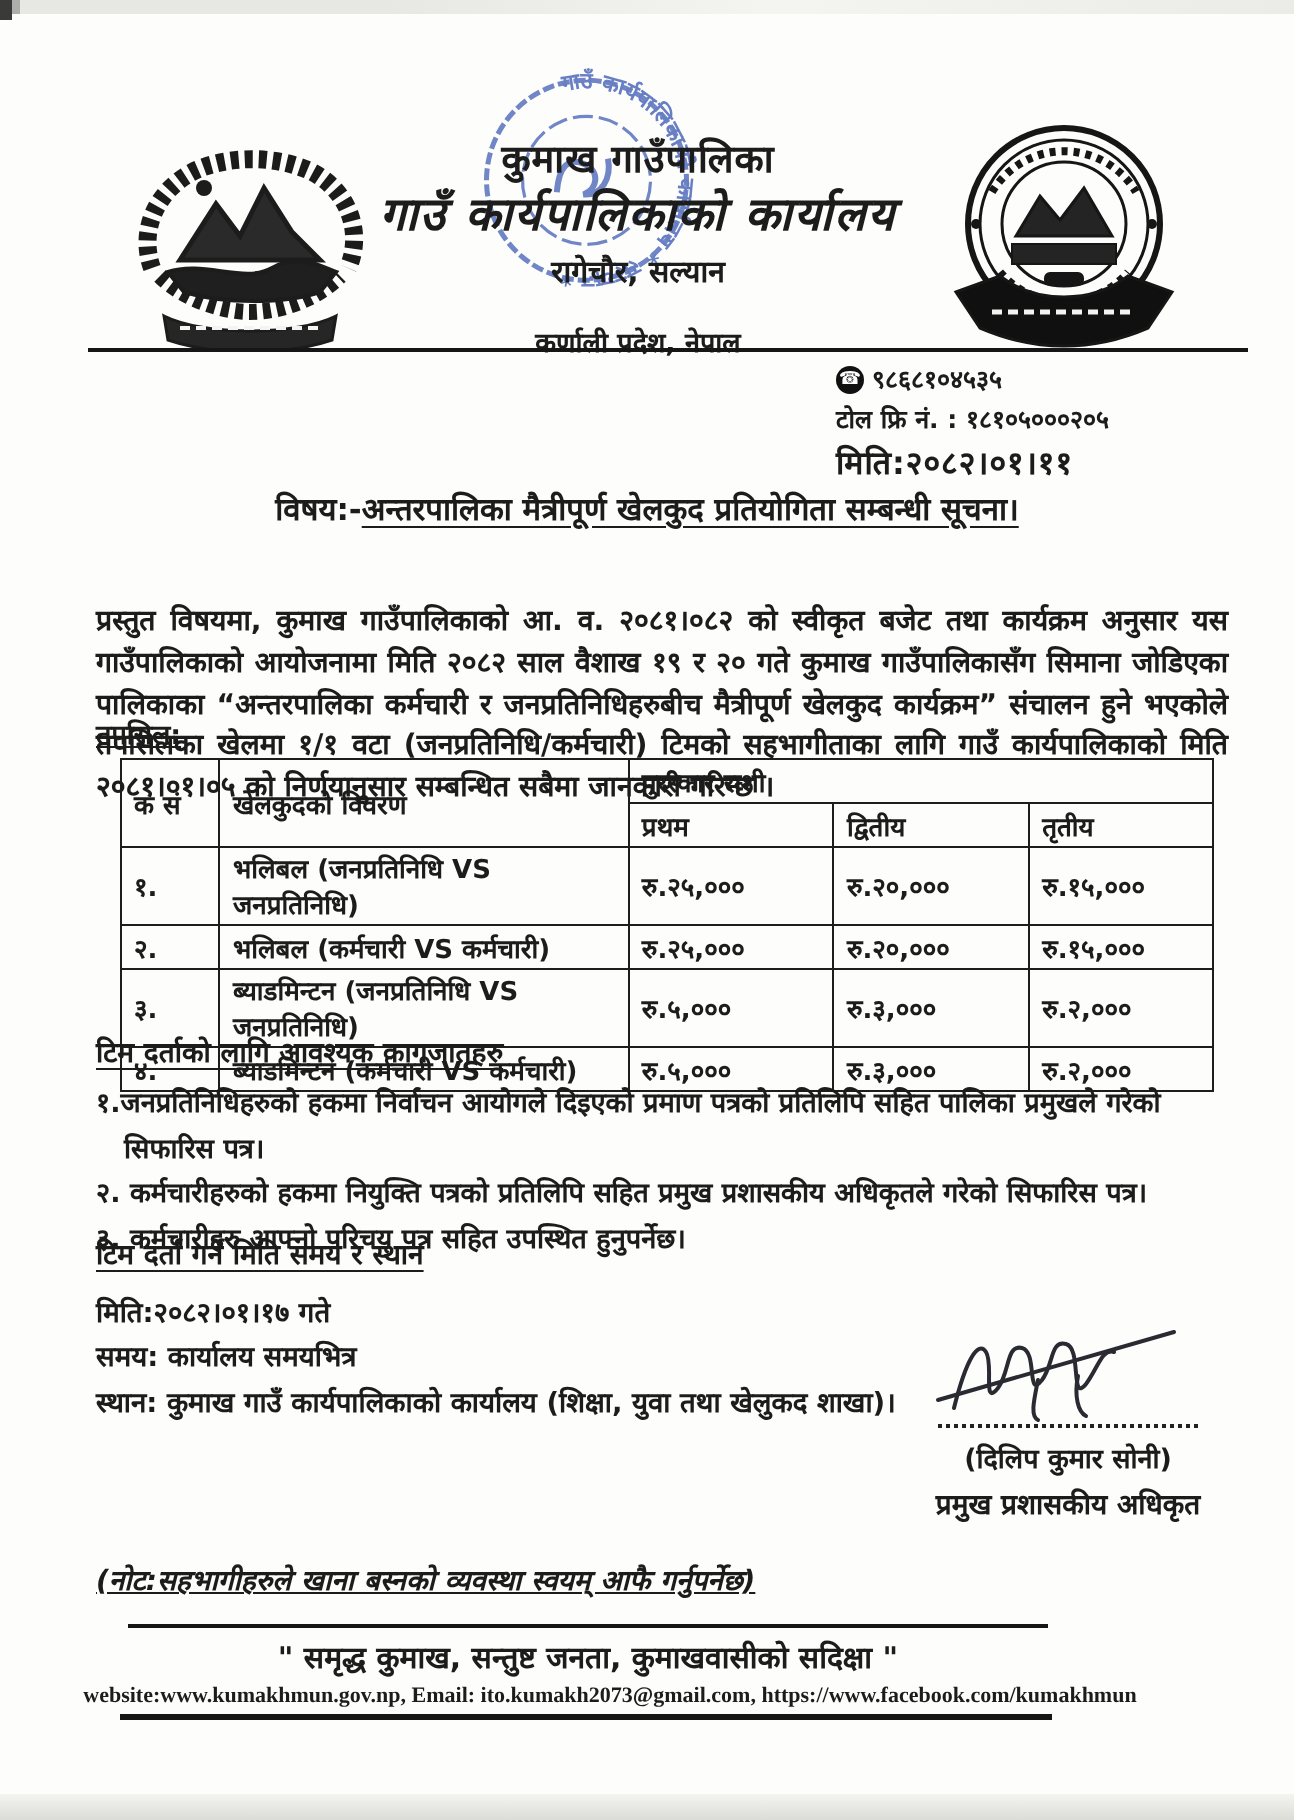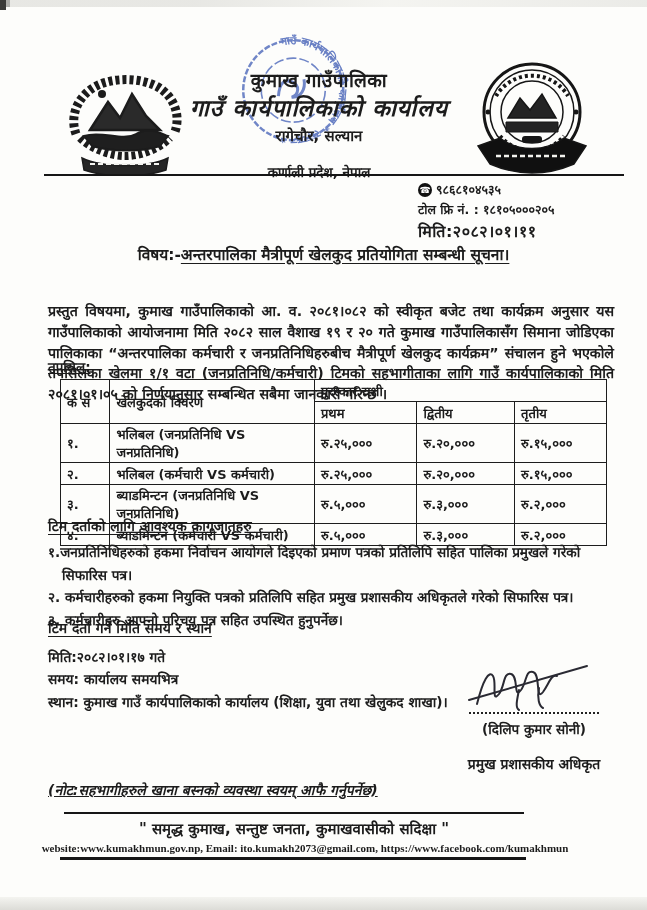--- a/index.html
+++ b/index.html
@@ -35,21 +35,21 @@
   .col-event{width:220px;}
   .col-a{width:98px;}.col-b{width:92px;}.col-c{width:85px;}
   .docs{position:absolute;left:48px;top:516px;width:572px;font-size:13.6px;font-weight:bold;}
   .docs-heading,.reg-heading{font-size:14px;text-decoration:underline;text-underline-offset:3px;margin-bottom:6px;}
   .doc-item{line-height:22.5px;padding-left:14px;text-indent:-14px;}
   .reg{position:absolute;left:48px;top:617px;width:430px;font-size:13.8px;font-weight:bold;line-height:22.5px;}
   .signature{position:absolute;left:438px;top:660px;width:192px;text-align:center;font-weight:bold;}
   .sig-scribble{position:relative;height:52px;}
   .sig-dots{border-bottom:2px dotted #222;width:130px;margin:0 auto;}
   .sig-name{font-size:13.5px;margin-top:6px;}
-  .sig-title{font-size:14px;margin-top:16px;}
+  .sig-title{font-size:14px;margin-top:4px;}
   .note{position:absolute;left:48px;top:780px;font-size:14px;font-weight:bold;font-style:italic;text-decoration:underline;}
   .footer-rule1{position:absolute;top:812px;left:64px;width:460px;border-top:2px solid #161616;}
   .slogan{position:absolute;top:818px;left:64px;width:460px;text-align:center;font-size:15px;font-weight:bold;}
   .contact{position:absolute;top:842px;left:40px;width:530px;text-align:center;font-size:11px;font-weight:bold;font-family:"Liberation Serif",serif;}
   .footer-rule2{position:absolute;top:857px;left:60px;width:466px;border-top:3px solid #161616;}
   .corner-mark{position:absolute;top:0;left:0;width:6px;height:10px;background:#3a3a38;}
 </style>
 </head>
 <body>
 

